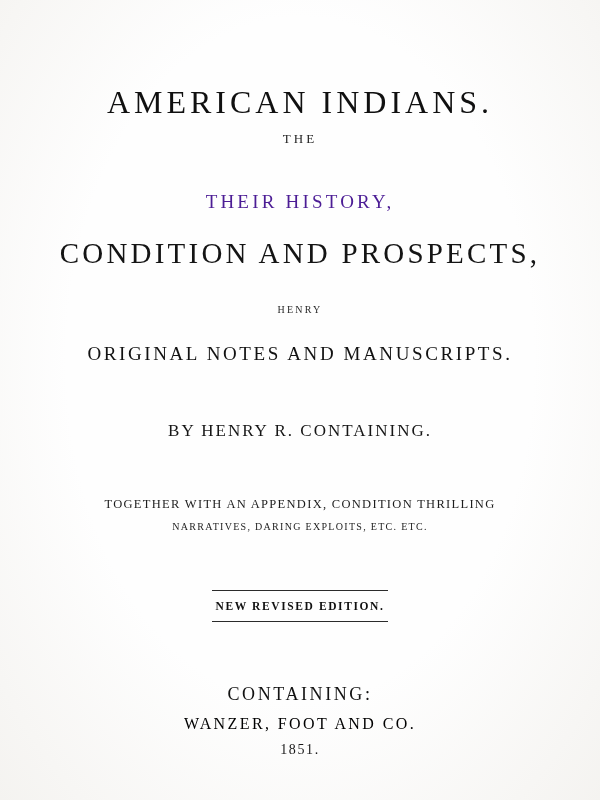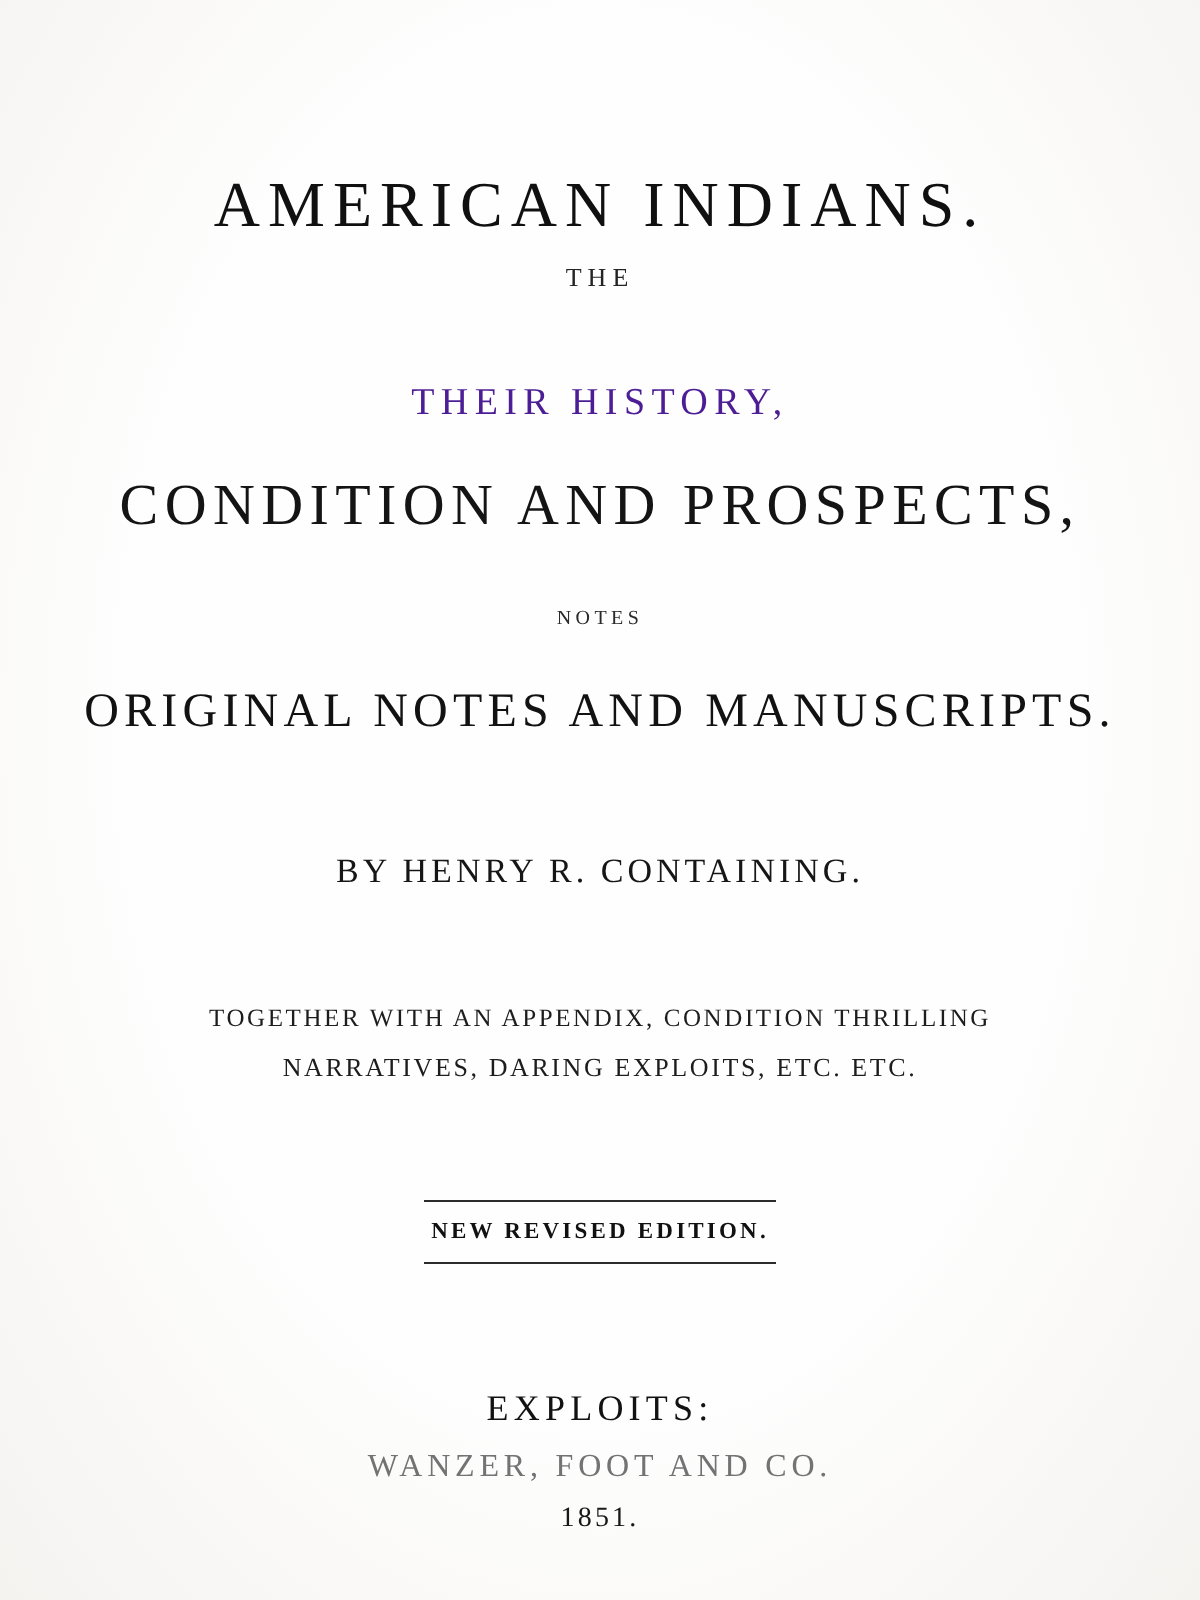--- a/index.html
+++ b/index.html
@@ -64,39 +64,39 @@
     margin-top: 24px;
     color: #141414;
   }
   .l-from {
     font-size: 10px;
     letter-spacing: 2.2px;
     margin-top: 34px;
     color: #2a2a2a;
   }
   .l-sub3 {
-    font-size: 24px;
+    font-size: 19px;
     letter-spacing: 2.6px;
     margin-top: 28px;
     color: #121212;
   }
   .l-author {
     font-size: 17px;
     letter-spacing: 2px;
     margin-top: 56px;
     color: #161616;
   }
   .l-note1 {
     font-size: 12.5px;
     letter-spacing: 1.3px;
     margin-top: 56px;
     color: #1d1d1d;
   }
   .l-note2 {
-    font-size: 13px;
+    font-size: 10px;
     letter-spacing: 1.3px;
     margin-top: 9px;
     color: #1d1d1d;
   }
   .rule-wrap {
     margin-top: 58px;
     display: flex;
     justify-content: center;
   }
   .rule {
@@ -117,21 +117,21 @@
   .l-city {
     font-size: 18px;
     letter-spacing: 2.6px;
     margin-top: 62px;
     color: #121212;
   }
   .l-publisher {
     font-size: 16px;
     letter-spacing: 2.4px;
     margin-top: 10px;
-    color: #737373;
+    color: #000000;
   }
   .l-year {
     font-size: 14px;
     letter-spacing: 1.6px;
     margin-top: 9px;
     color: #181818;
   }
 </style>
 </head>
 <body>
@@ -142,37 +142,37 @@
   <div class="titleblock">
 
     <div class="line l-main">AMERICAN INDIANS.</div>
 
     <div class="line l-the">THE</div>
 
     <div class="line l-sub1">THEIR HISTORY,</div>
 
     <div class="line l-sub2">CONDITION AND PROSPECTS,</div>
 
-    <div class="line l-from">NOTES</div>
+    <div class="line l-from">HENRY</div>
 
     <div class="line l-sub3">ORIGINAL NOTES AND MANUSCRIPTS.</div>
 
     <div class="line l-author">BY HENRY R. CONTAINING.</div>
 
     <div class="line l-note1">TOGETHER WITH AN APPENDIX, CONDITION THRILLING</div>
     <div class="line l-note2">NARRATIVES, DARING EXPLOITS, ETC. ETC.</div>
 
     <div class="rule-wrap">
       <div class="rule"></div>
     </div>
 
     <div class="line l-edition">NEW REVISED EDITION.</div>
 
     <div class="rule-wrap lower">
       <div class="rule"></div>
     </div>
 
-    <div class="line l-city">EXPLOITS:</div>
+    <div class="line l-city">CONTAINING:</div>
     <div class="line l-publisher">WANZER, FOOT AND CO.</div>
     <div class="line l-year">1851.</div>
 
   </div>
 </div>
 
 </body></html>

